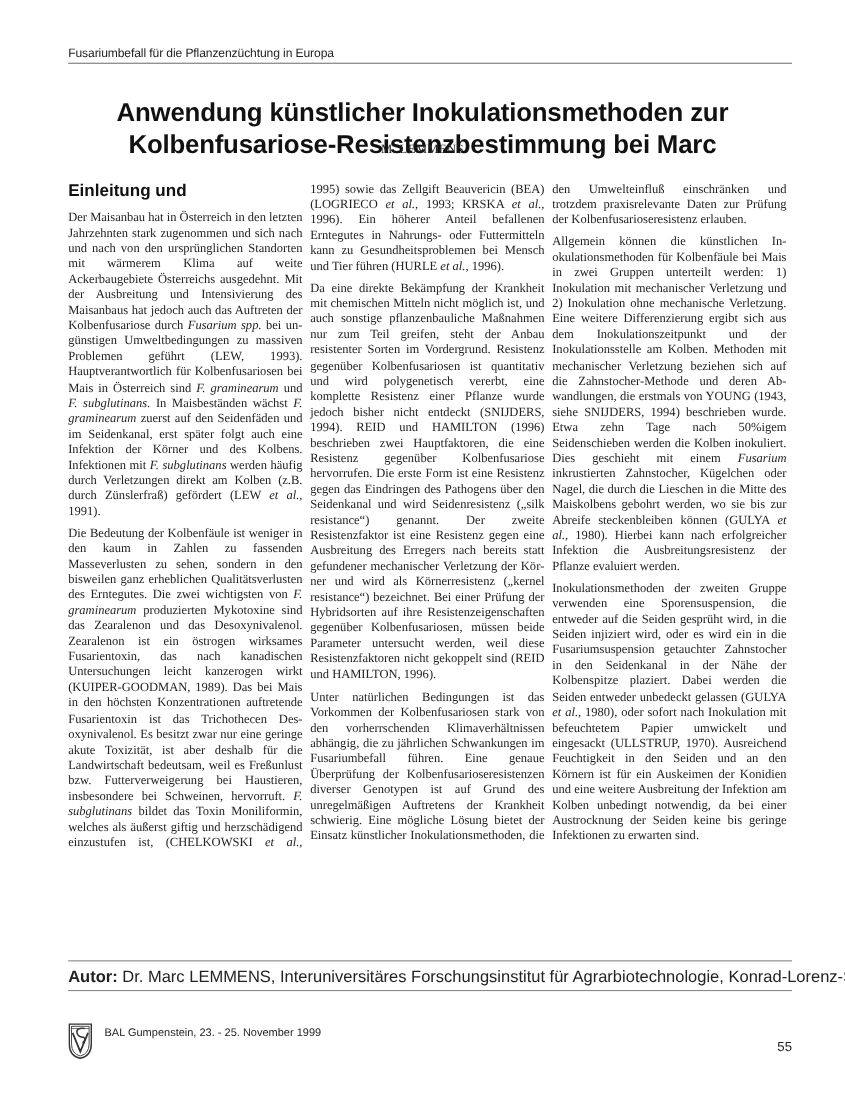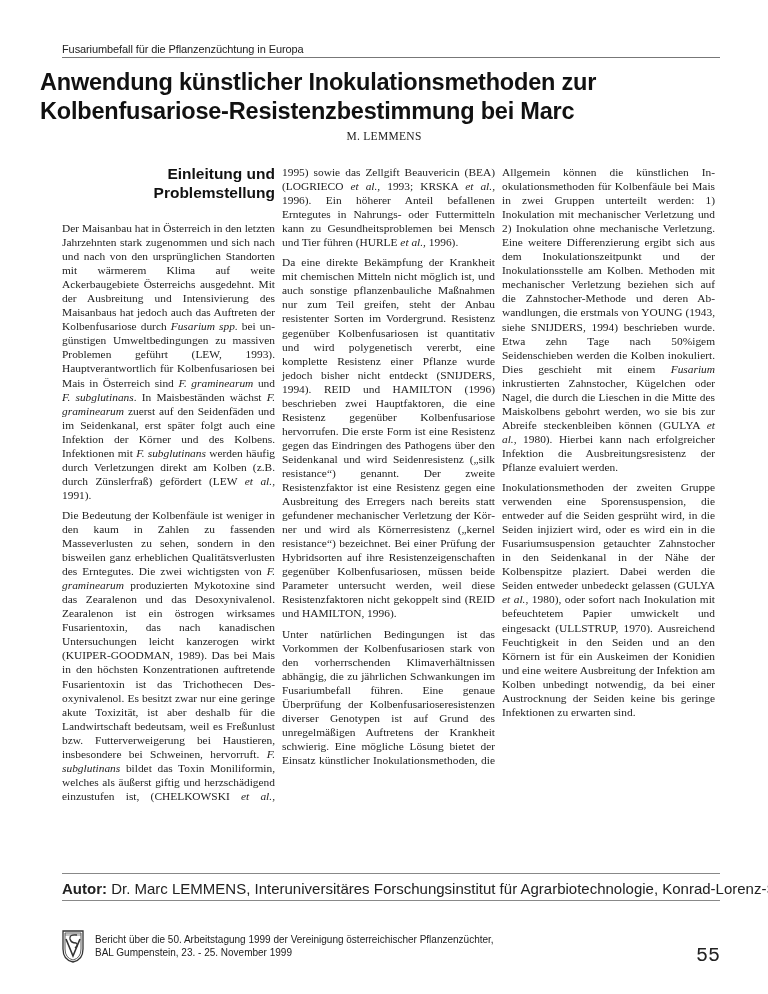--- a/index.html
+++ b/index.html
@@ -4,102 +4,101 @@
 <style>
   html, body { margin: 0; padding: 0; background: #ffffff; }
   body { width: 768px; height: 994px; position: relative; overflow: hidden; color: #1a1a1a; }
   .running-header {
     position: absolute; left: 62px; top: 43px; width: 658px;
     font-family: "Liberation Sans", sans-serif; font-size: 11px; color: #222;
     letter-spacing: -0.1px;
   }
   .header-rule { position: absolute; left: 62px; top: 57px; width: 658px; height: 0; border-top: 1.5px solid #777; }
   .title {
-    position: absolute; left: 40px; top: 68px; width: 688px; 
+    position: absolute; left: 40px; top: 88px; width: 688px; text-align: center;
     font-family: "Liberation Sans", sans-serif; font-weight: bold; font-size: 23.5px; line-height: 29px;
     color: #111; letter-spacing: -0.2px;
   }
   .author {
     position: absolute; left: 0; top: 130px; width: 768px; text-align: center;
     font-family: "Liberation Serif", serif; font-size: 11.5px; color: #222; letter-spacing: 0.3px;
   }
   .col {
     position: absolute; top: 164px; width: 213px;
     font-family: "Liberation Serif", serif; font-size: 11.4px; line-height: 14.05px;
     color: #222; text-align: justify; hyphens: manual;
   }
   .col p { margin: 0 0 6px 0; }
   .col1 { left: 62px; top: 164px; }
   .col2 { left: 282px; top: 165px; }
   .col3 { left: 502px; top: 165px; }
   .section-heading {
     font-family: "Liberation Sans", sans-serif; font-weight: bold; font-size: 15.5px; line-height: 19px;
-    color: #111; margin: 0 0 19px 0; text-align: right;
+    color: #111; margin: 0 0 8px 0; text-align: left;
   }
   .col i { font-style: italic; }
   .footer-rule1 { position: absolute; left: 62px; top: 873px; width: 658px; border-top: 1.5px solid #888; }
   .footer-rule2 { position: absolute; left: 62px; top: 900px; width: 658px; border-top: 1.5px solid #888; }
   .author-note {
     position: absolute; left: 62px; top: 880px; width: 680px;
     font-family: "Liberation Sans", sans-serif; font-size: 15px; color: #222; white-space: nowrap;
   }
   .author-note b { font-weight: bold; }
   .logo { position: absolute; left: 62px; top: 929px; width: 22px; height: 34px; }
   .footer-text {
     position: absolute; left: 95px; top: 933px; width: 520px;
     font-family: "Liberation Sans", sans-serif; font-size: 10px; line-height: 13px; color: #222;
   }
   .page-number {
     position: absolute; left: 690px; top: 944px; width: 30px; text-align: right;
-    font-family: Liberation Mono, monospace; font-size: 20px; color: #222;
+    font-family: Liberation Sans, sans-serif; font-size: 12px; color: #222;
   }
 </style>
 </head>
 <body>
 
 <div class="running-header">Fusariumbefall für die Pflanzenzüchtung in Europa</div>
 <div class="header-rule"></div>
 
 <div class="title">
   <div>Anwendung künstlicher Inokulationsmethoden zur</div>
   <div>Kolbenfusariose-Resistenzbestimmung bei Marc</div>
 </div>
 
 <div class="author">M. LEMMENS</div>
 
 <div class="col col1">
   <div class="section-heading">
     <div>Einleitung und</div>
-    <div>Problemstellung</div>
   </div>
   <p><span>Der Maisanbau hat in Österreich in den letzten Jahrzehnten stark zugenommen und sich nach und nach von den ur­sprünglichen Standorten mit wärmerem Klima auf weite Ackerbaugebiete Öster­reichs ausgedehnt. Mit der Ausbreitung und Intensivierung des Maisanbaus hat jedoch auch das Auftreten der Kolben­fusariose durch </span><i>Fusarium spp.</i><span> bei un­günstigen Umweltbedingungen zu mas­siven Problemen geführt (LEW, 1993). Hauptverantwortlich für Kolbenfusario­sen bei Mais in Österreich sind </span><i>F. grami­nearum</i><span> und </span><i>F. subglutinans</i><span>. In Maisbe­ständen wächst </span><i>F. graminearum</i><span> zuerst auf den Seidenfäden und im Seidenka­nal, erst später folgt auch eine Infektion der Körner und des Kolbens. Infektio­nen mit </span><i>F. subglutinans</i><span> werden häufig durch Verletzungen direkt am Kolben (z.B. durch Zünslerfraß) gefördert (LEW </span><i>et al.</i><span>, 1991).</span></p>
   <p style="margin-bottom: 0px; text-align-last: justify;"><span>Die Bedeutung der Kolbenfäule ist we­niger in den kaum in Zahlen zu fassen­den Masseverlusten zu sehen, sondern in den bisweilen ganz erheblichen Qua­litätsverlusten des Erntegutes. Die zwei wichtigsten von </span><i>F. graminearum</i><span> produ­zierten Mykotoxine sind das Zearalenon und das Desoxynivalenol. Zearalenon ist ein östrogen wirksames Fusarientoxin, das nach kanadischen Untersuchungen leicht kanzerogen wirkt (KUIPER-GOODMAN, 1989). Das bei Mais in den höchsten Konzentrationen auftretende Fusarientoxin ist das Trichothecen Des­oxynivalenol. Es besitzt zwar nur eine geringe akute Toxizität, ist aber deshalb für die Landwirtschaft bedeutsam, weil es Freßunlust bzw. Futterverweigerung bei Haustieren, insbesondere bei Schwei­nen, hervorruft. </span><i>F. subglutinans</i><span> bildet das Toxin Moniliformin, welches als äußerst giftig und herzschädigend ein­zustufen ist, (CHELKOWSKI </span><i>et al.</i><span>, </span></p>
 </div>
 
 <div class="col col2">
   <p><span>1995) sowie das Zellgift Beauvericin (BEA) (LOGRIECO </span><i>et al.</i><span>, 1993; KRS­KA </span><i>et al.</i><span>, 1996). Ein höherer Anteil be­fallenen Erntegutes in Nahrungs- oder Futtermitteln kann zu Gesundheitspro­blemen bei Mensch und Tier führen (HURLE </span><i>et al.</i><span>, 1996).</span></p>
   <p><span>Da eine direkte Bekämpfung der Krank­heit mit chemischen Mitteln nicht mög­lich ist, und auch sonstige pflanzenbau­liche Maßnahmen nur zum Teil greifen, steht der Anbau  resistenter Sorten im Vordergrund. Resistenz gegenüber Kol­benfusariosen ist quantitativ und wird polygenetisch vererbt, eine komplette Resistenz einer Pflanze wurde jedoch bisher nicht entdeckt (SNIJDERS, 1994). REID und HAMILTON (1996) beschrieben zwei Hauptfaktoren, die eine Resistenz gegenüber Kolbenfusa­riose hervorrufen. Die erste Form ist eine Resistenz gegen das Eindringen des Pa­thogens über den Seidenkanal und wird Seidenresistenz („silk resistance“) ge­nannt. Der zweite Resistenzfaktor ist eine Resistenz gegen eine Ausbreitung des Erregers nach bereits statt gefunde­ner mechanischer Verletzung der Kör­ner und wird als Körnerresistenz („ker­nel resistance“) bezeichnet. Bei einer Prüfung der Hybridsorten auf ihre Resi­stenzeigenschaften gegenüber Kolbenfu­sariosen, müssen beide Parameter unter­sucht werden, weil diese Resistenzfak­toren nicht gekoppelt sind (REID und HAMILTON, 1996).</span></p>
   <p style="margin-bottom: 0px; text-align-last: justify;"><span>Unter natürlichen Bedingungen ist das Vorkommen der Kolbenfusariosen stark von den vorherrschenden Klimaverhält­nissen abhängig, die zu jährlichen Schwankungen im Fusariumbefall füh­ren. Eine genaue Überprüfung der Kol­benfusarioseresistenzen diverser Geno­typen ist auf Grund des unregelmäßigen Auftretens der Krankheit schwierig. Eine mögliche Lösung bietet der Einsatz künstlicher Inokulationsmethoden, die </span></p>
 </div>
 
 <div class="col col3">
+  <p><span>den Umwelteinfluß einschränken und trotzdem praxisrelevante Daten zur Prü­fung der Kolbenfusarioseresistenz er­lauben.</span></p>
   <p><span>Allgemein können die künstlichen In­okulationsmethoden für Kolbenfäule bei Mais in zwei Gruppen unterteilt  wer­den: 1) Inokulation mit mechanischer Verletzung und 2) Inokulation ohne me­chanische Verletzung. Eine weitere Dif­ferenzierung ergibt sich aus dem Inoku­lationszeitpunkt und der Inokulations­stelle am Kolben. Methoden mit mecha­nischer Verletzung beziehen sich auf die Zahnstocher-Methode und deren Ab­wandlungen, die erstmals von YOUNG (1943, siehe SNIJDERS, 1994) beschrie­ben wurde. Etwa zehn Tage nach 50%igem Seidenschieben werden die Kolben inokuliert. Dies geschieht mit einem </span><i>Fusarium</i><span> inkrustierten Zahnsto­cher, Kügelchen oder Nagel, die durch die Lieschen in die Mitte des Maiskol­bens gebohrt werden, wo sie bis zur Ab­reife steckenbleiben können (GULYA </span><i>et al.</i><span>, 1980). Hierbei kann nach erfolgrei­cher Infektion die Ausbreitungsresistenz der Pflanze evaluiert werden.</span></p>
   <p><span>Inokulationsmethoden der zweiten Gruppe verwenden eine Sporensuspen­sion, die entweder auf die Seiden ge­sprüht wird, in die Seiden injiziert wird, oder es wird ein in die Fusariumsuspen­sion getauchter Zahnstocher in den Sei­denkanal in der Nähe der Kolbenspitze plaziert. Dabei werden die Seiden ent­weder unbedeckt gelassen (GULYA </span><i>et al.</i><span>, 1980), oder sofort nach Inokulation mit befeuchtetem Papier umwickelt und eingesackt (ULLSTRUP, 1970). Ausrei­chend Feuchtigkeit in den Seiden und an den Körnern ist für ein Auskeimen der Konidien und eine weitere Ausbreitung der Infektion am Kolben unbedingt not­wendig, da bei einer Austrocknung der Seiden keine bis geringe Infektionen zu erwarten sind.</span></p>
 </div>
 
 <div class="footer-rule1"></div>
 <div class="author-note">
   <b>Autor:</b><span> Dr. Marc LEMMENS, Interuniversitäres Forschungsinstitut für Agrarbiotechnologie, Konrad-Lorenz-Str. 20,  A-3430 TULLN</span>
 </div>
 <div class="footer-rule2"></div>
 
 <svg class="logo" viewBox="0 0 22 34">
   <path d="M1 2 H21 V20 Q21 31 11 33 Q1 31 1 20 Z" fill="none" stroke="#333" stroke-width="1.3"></path>
   <path d="M3 4 H19 V20 Q19 29 11 31 Q3 29 3 20 Z" fill="none" stroke="#333" stroke-width="0.8"></path>
   <path d="M4 10 L11 27 L18 10" fill="none" stroke="#333" stroke-width="1.6"></path>
   <path d="M15 6 Q7 5 8 10 Q9 14 14 14 Q17 16 13 19" fill="none" stroke="#333" stroke-width="1.4"></path>
   <line x1="3" y1="6" x2="19" y2="6" stroke="#333" stroke-width="0.6"></line>
 </svg>
 <div class="footer-text">
-  <div>Bericht über die 50. Arbeitstagung 1999 der Vereinigung österreichischer Pflanzenzüchter,</div>
   <div>BAL Gumpenstein, 23. - 25. November 1999</div>
 </div>
 <div class="page-number">55</div>
 
 </body></html>

